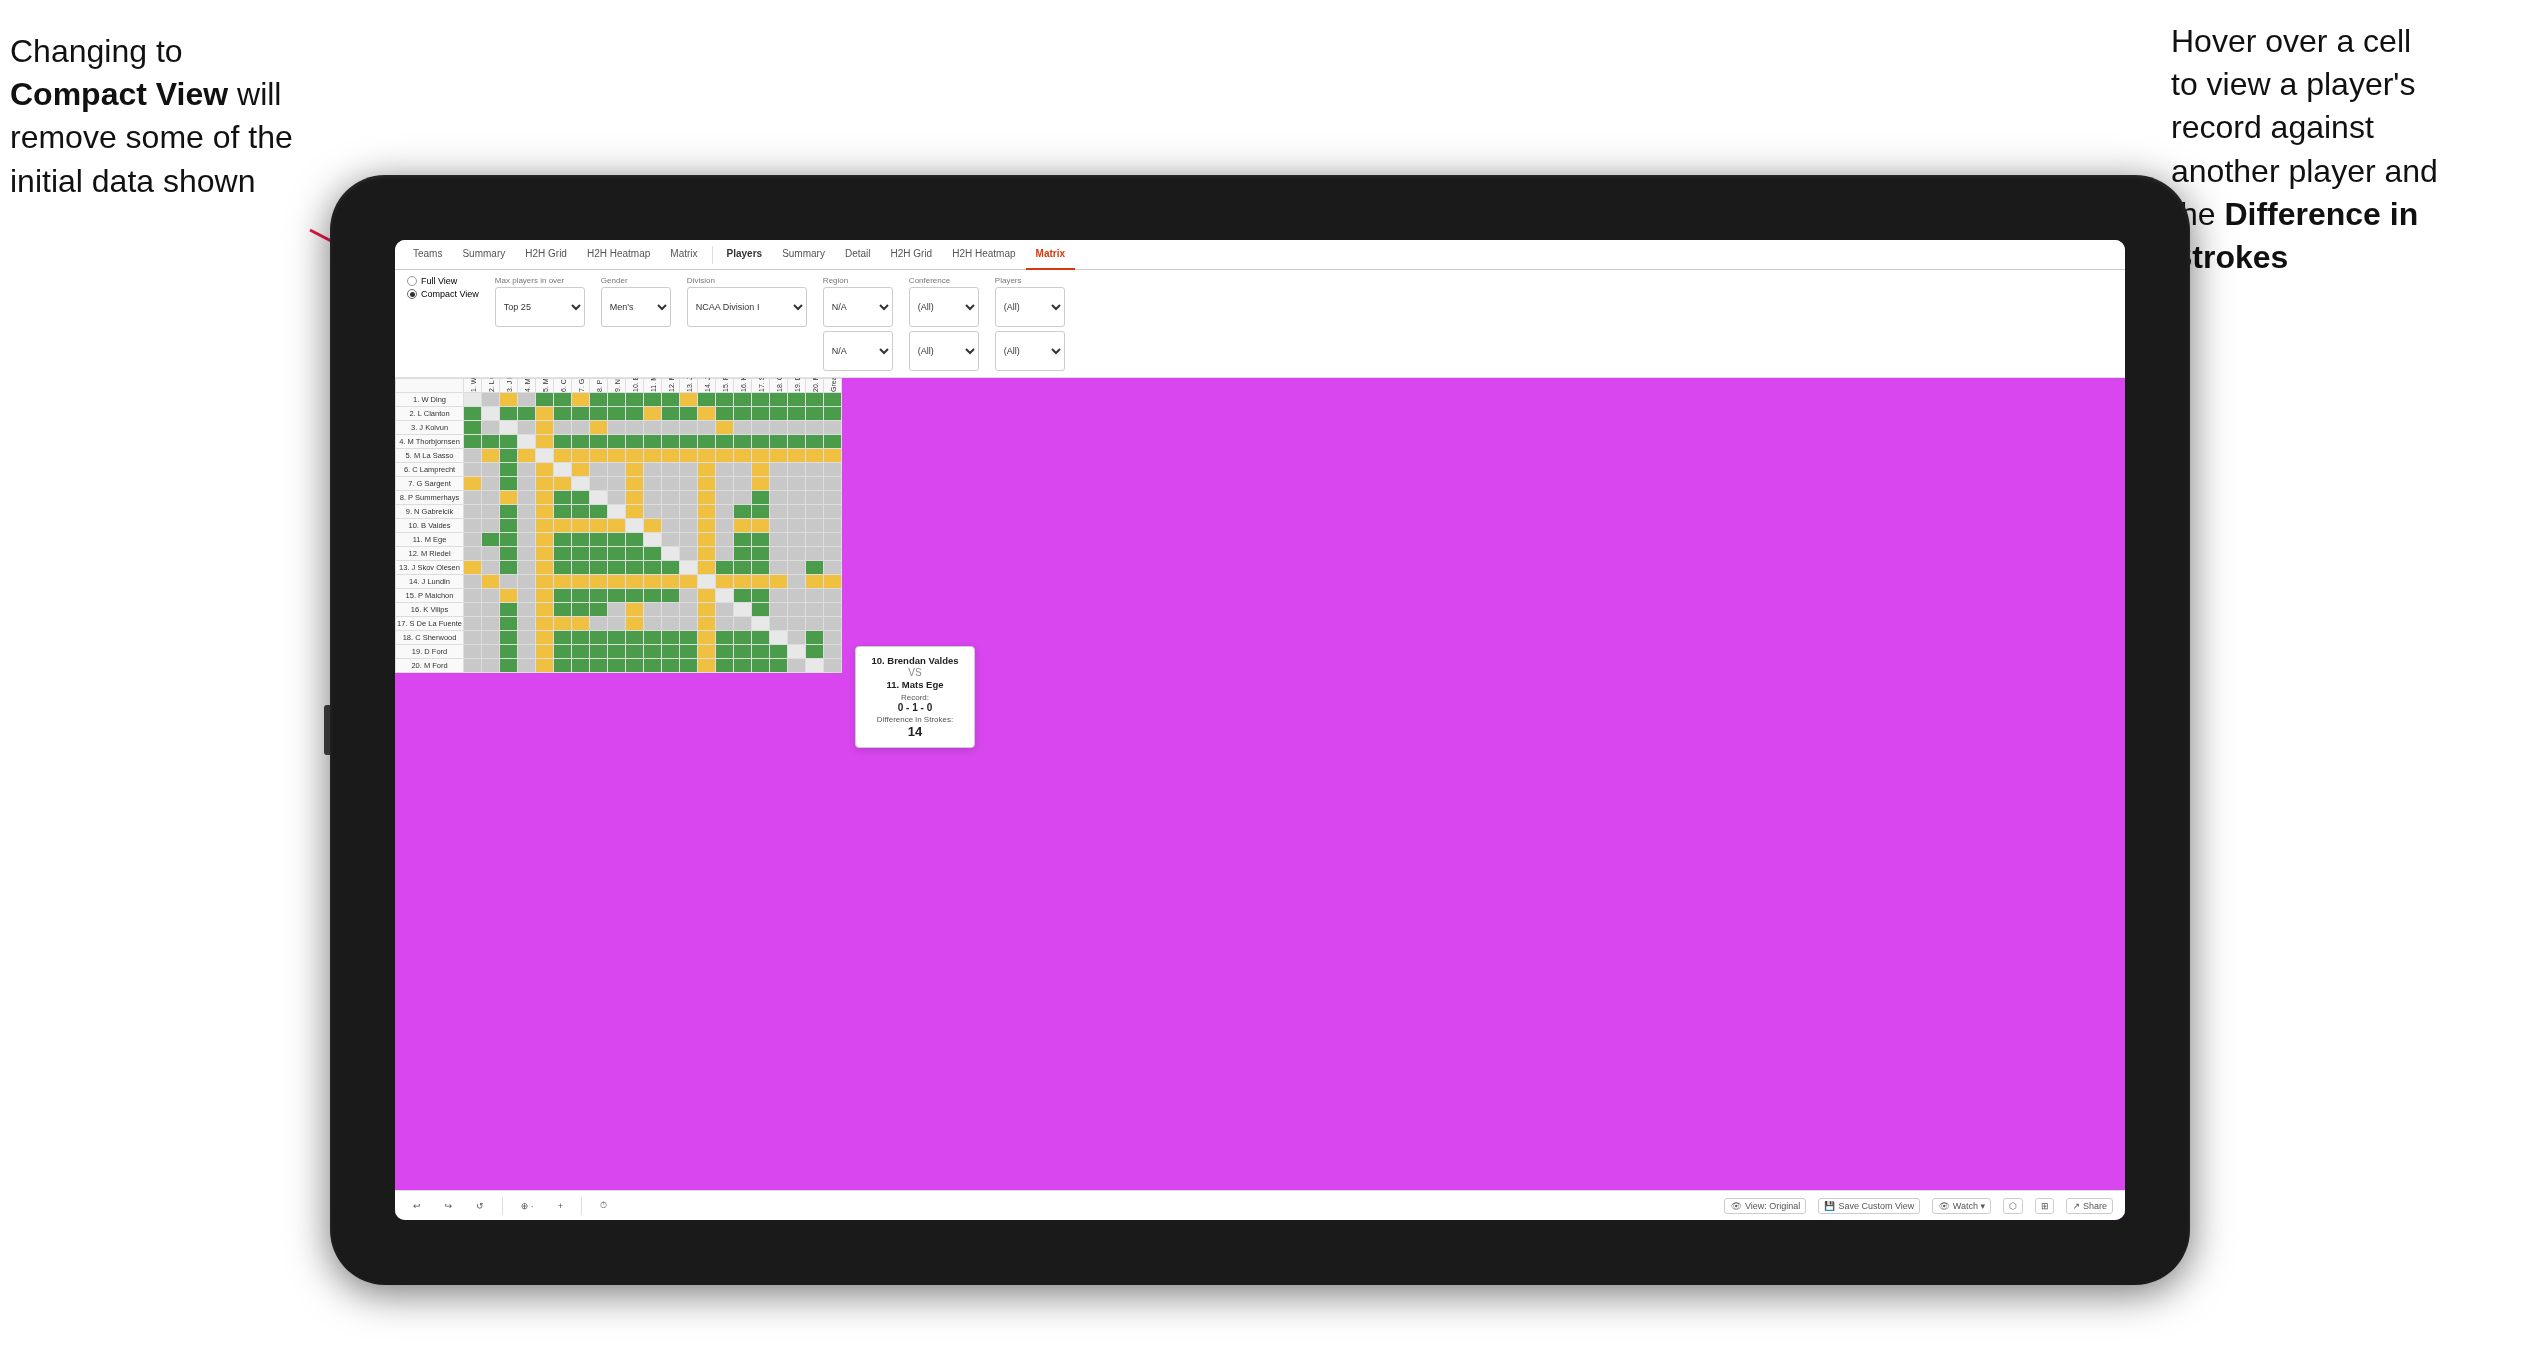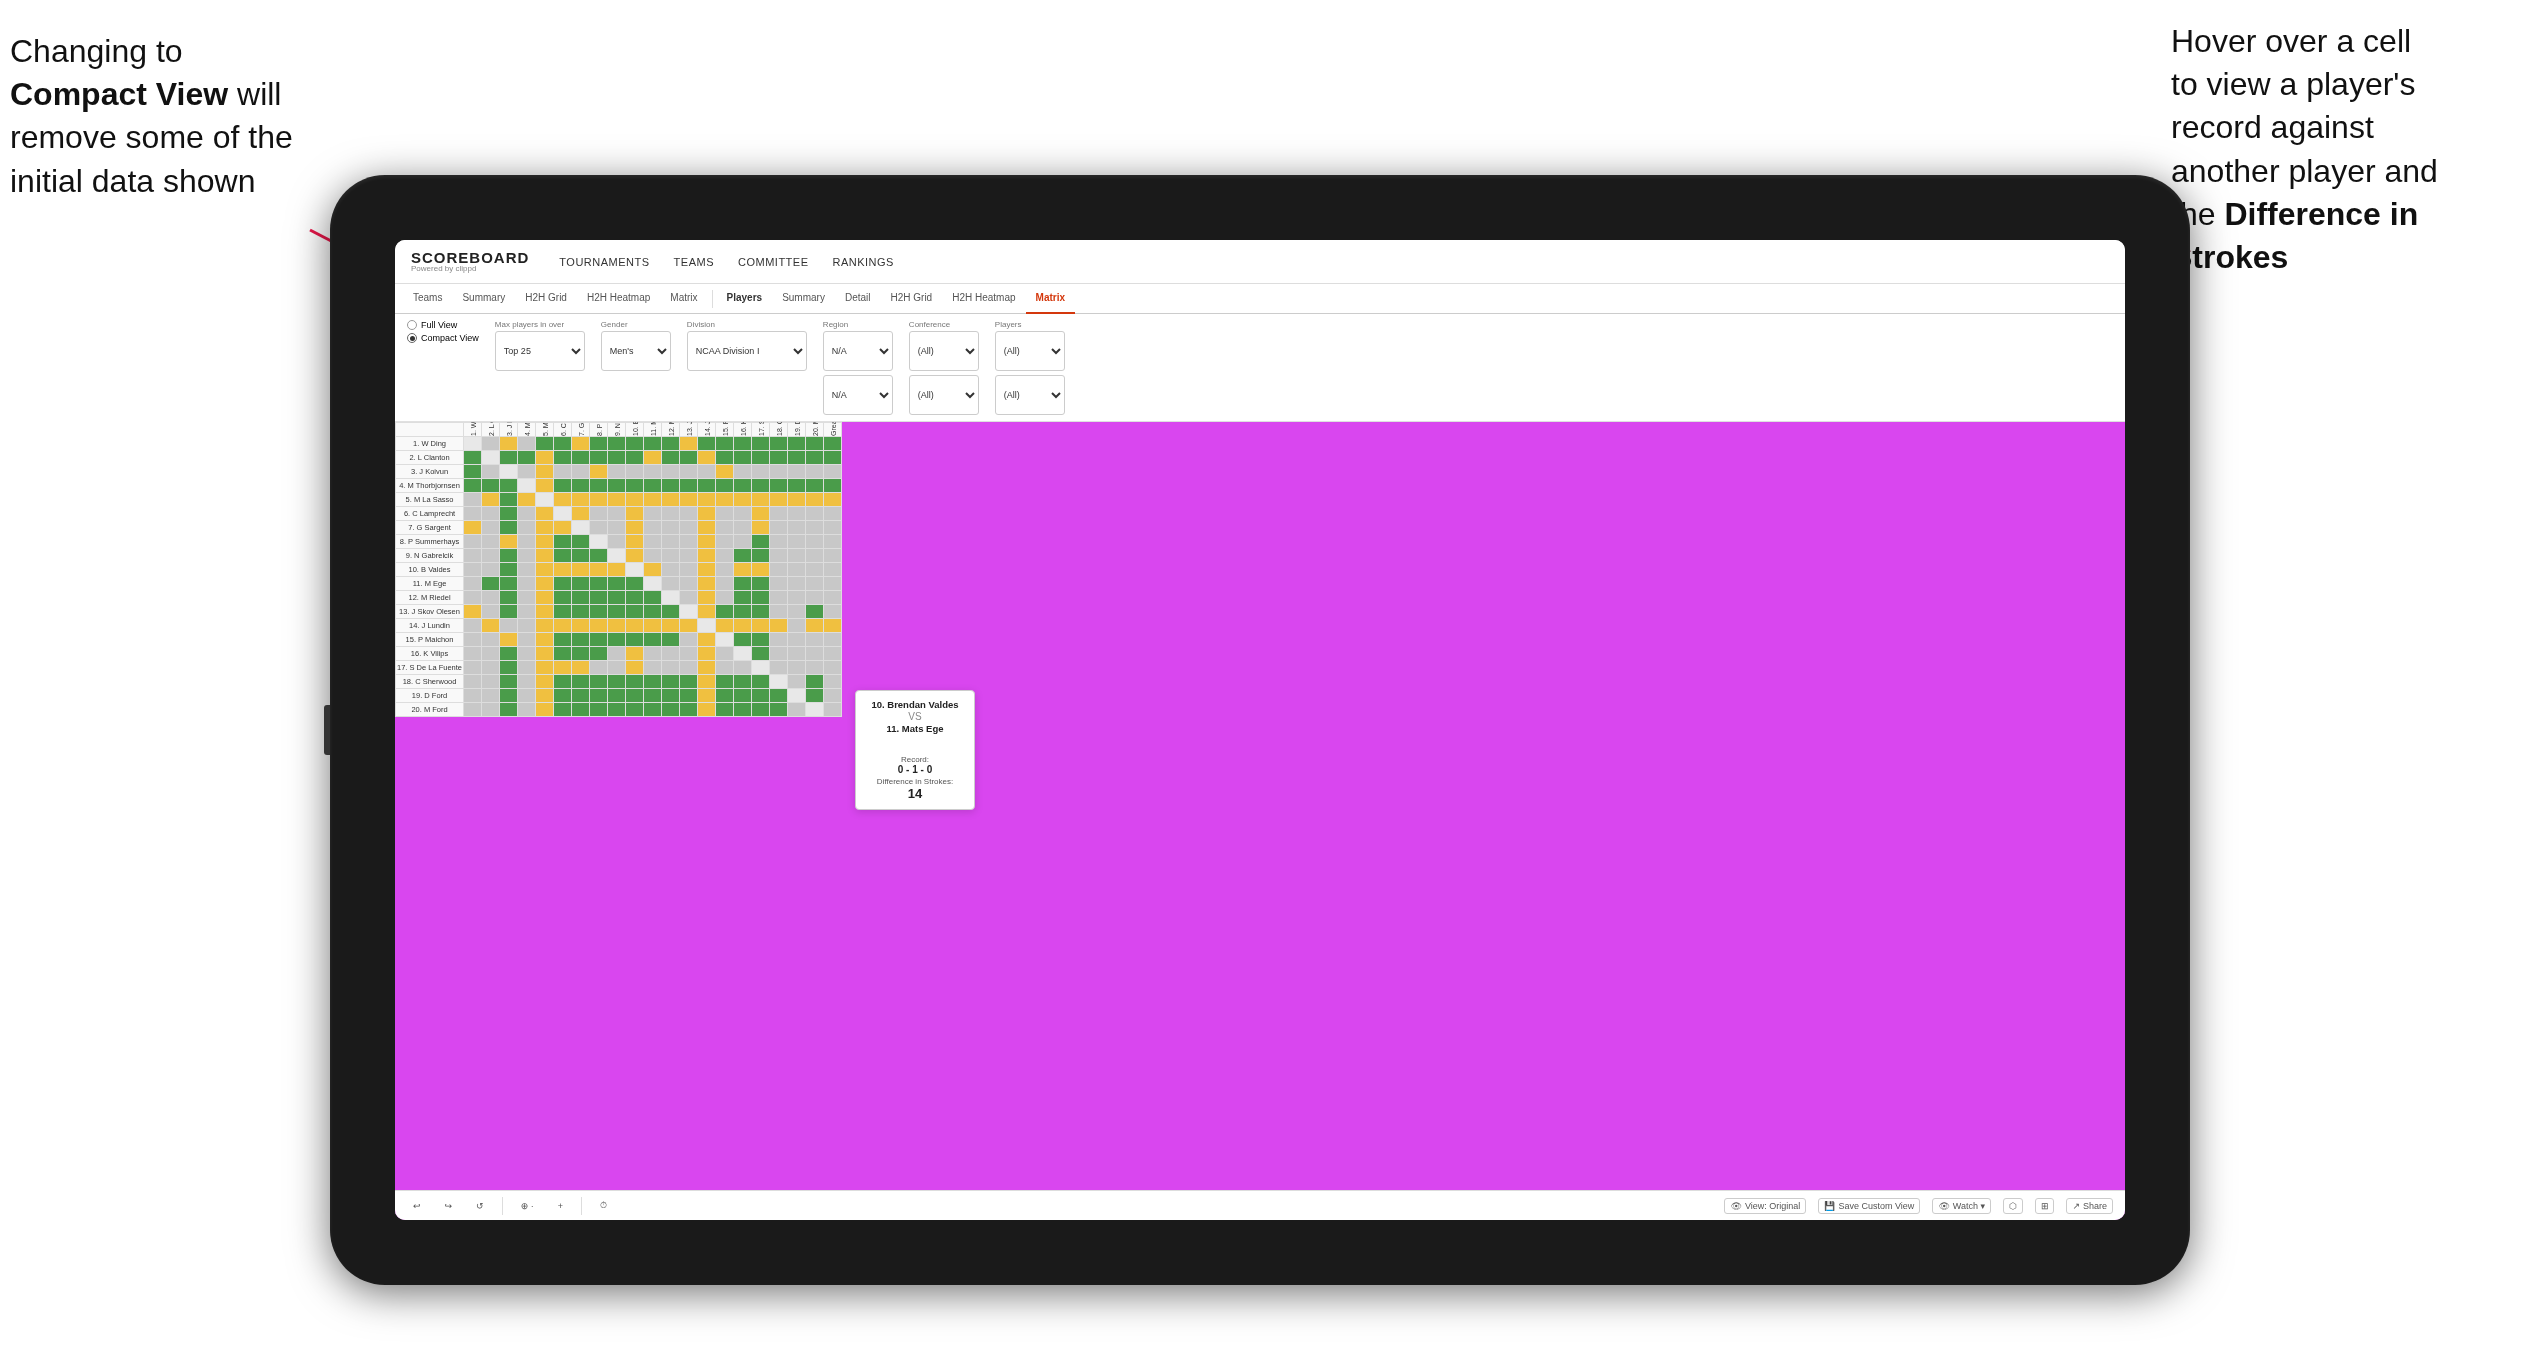--- a/index.html
+++ b/index.html
@@ -295,21 +295,21 @@
       color: #222;
     }
     .tooltip-vs {
       font-size: 10px;
       color: #888;
       margin: 1px 0;
     }
     .tooltip-record-label {
       font-size: 8px;
       color: #555;
-      margin-top: 21px;
+      margin-top: 3px;
     }
     .tooltip-record {
       font-weight: 700;
       font-size: 10px;
       color: #222;
     }
     .tooltip-diff-label {
       font-size: 8px;
       color: #555;
       margin-top: 2px;
@@ -386,32 +386,20 @@
 
   <line x1="2190" y1="250" x2="1100" y2="580" stroke="#e8174a" stroke-width="3"></line>
   <polygon points="1100,580 1118,565 1105,582" fill="#e8174a"></polygon>
 </svg>
 
 <div class="tablet">
   <div class="tablet-side-btn"></div>
 
   <div class="tablet-screen">
 
-    <div class="app-header">
-      <div class="logo-area">
-        <span class="logo-title">SCOREBOARD</span>
-        <span class="logo-sub">Powered by clippd</span>
-      </div>
-      <div class="nav-items">
-        <span class="nav-item">TOURNAMENTS</span>
-        <span class="nav-item">TEAMS</span>
-        <span class="nav-item">COMMITTEE</span>
-        <span class="nav-item">RANKINGS</span>
-      </div>
-    </div>
 
     <div class="sub-tabs">
       <span class="sub-tab">Teams</span>
       <span class="sub-tab">Summary</span>
       <span class="sub-tab">H2H Grid</span>
       <span class="sub-tab">H2H Heatmap</span>
       <span class="sub-tab">Matrix</span>
       <div class="sub-tab-divider"></div>
       <span class="sub-tab" style="font-weight:700;color:#333;">Players</span>
       <span class="sub-tab">Summary</span>

